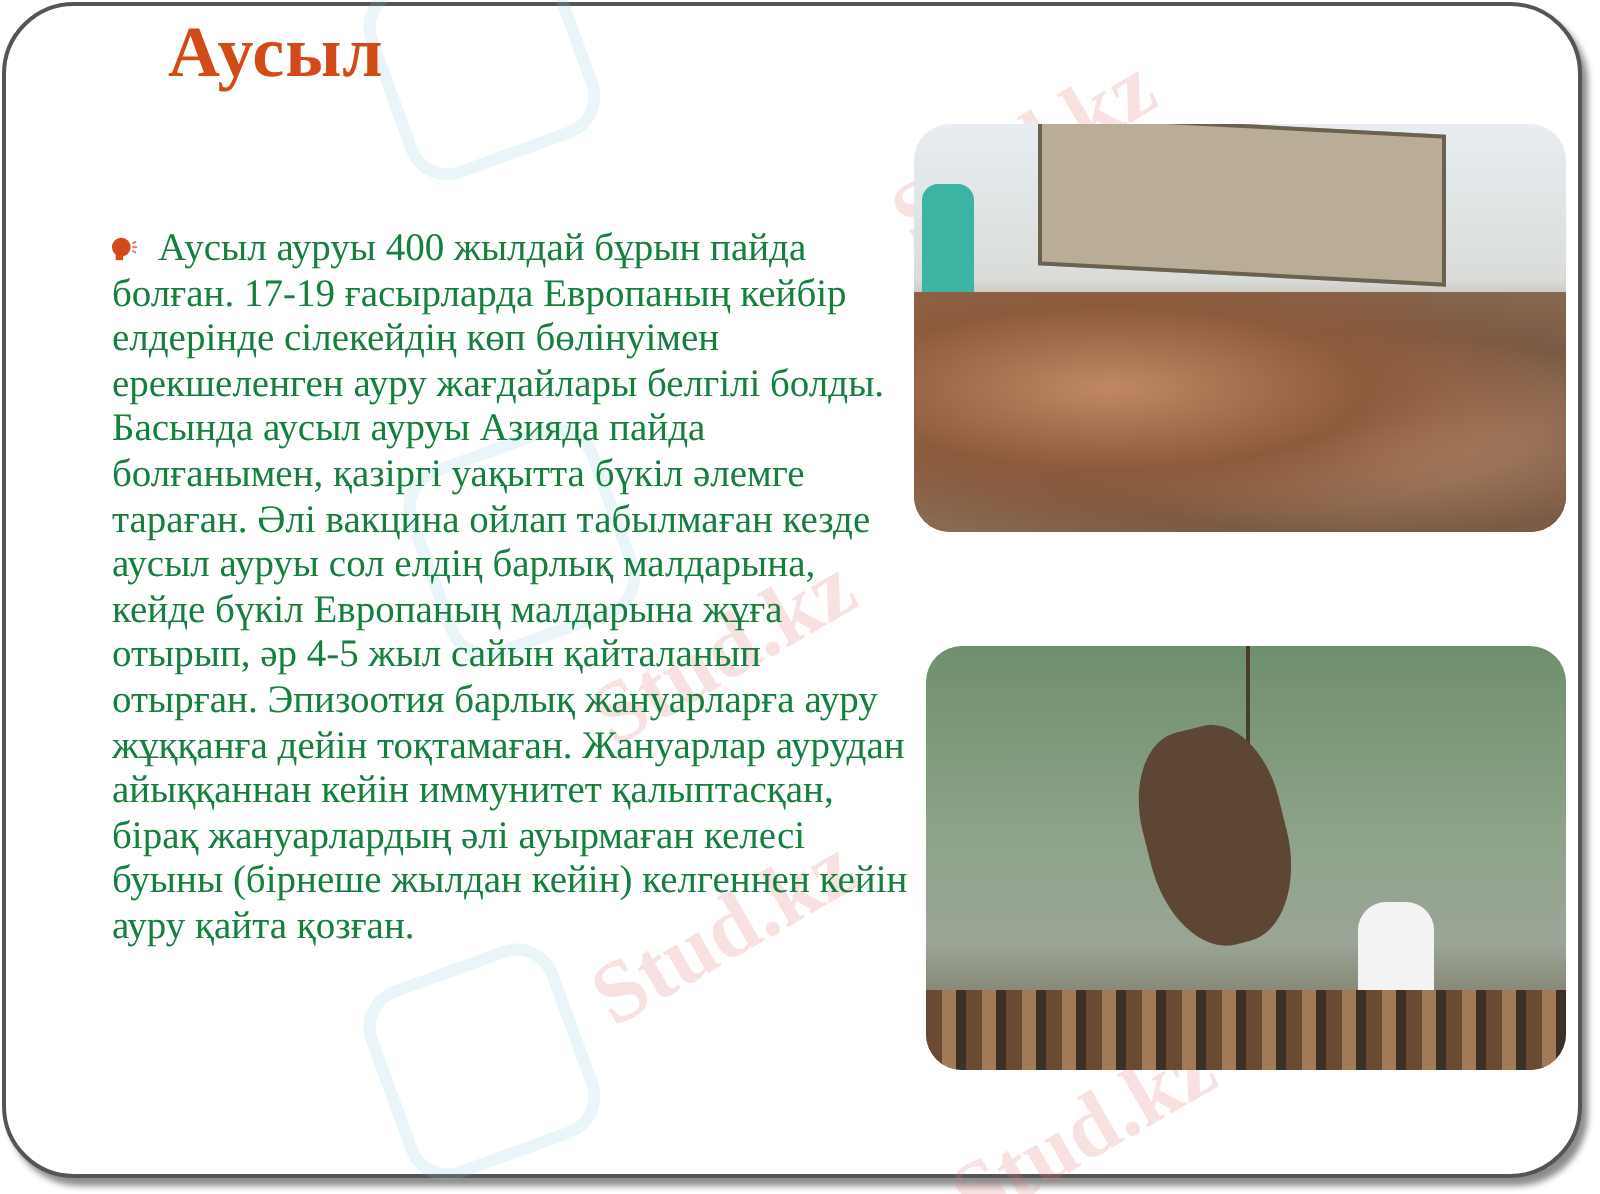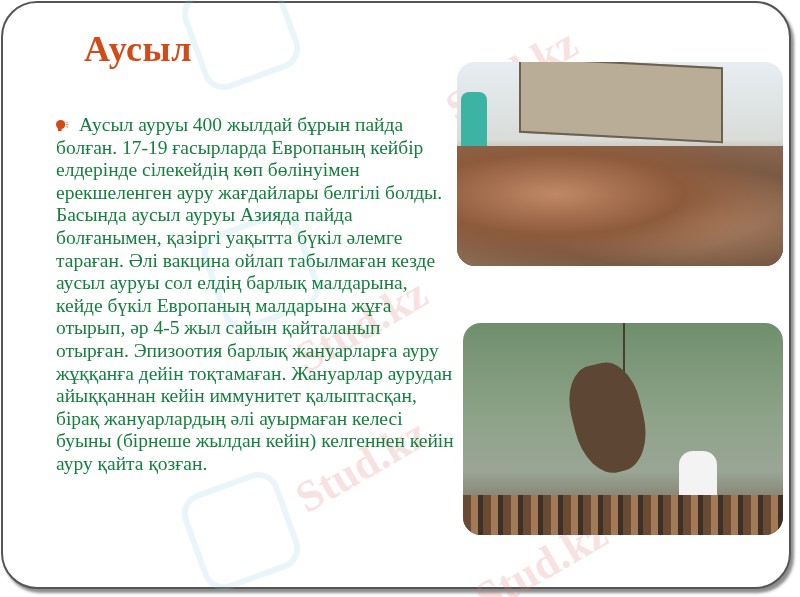--- a/index.html
+++ b/index.html
@@ -7,21 +7,21 @@
     width: 800px; height: 597px; background: #ffffff; position: relative; overflow: hidden;
     font-family: "Liberation Serif", "DejaVu Serif", serif;
   }
   .slide-frame {
     position: absolute; left: 1px; top: 1px; width: 790px; height: 588px;
     border: 2px solid #555; border-radius: 36px; background: #fff;
     box-shadow: 3px 4px 3px rgba(0,0,0,0.45);
     box-sizing: border-box;
   }
   .title {
-    position: absolute; left: 84px; top: 28px;
+    position: absolute; left: 84px; top: 5px;
     font-size: 36px; font-weight: bold; color: #d24a18; letter-spacing: 0.5px;
   }
   .body-text {
     position: absolute; left: 56px; top: 114px; width: 400px;
     font-size: 19.5px; line-height: 22.6px; color: #15803d;
   }
   .bullet {
     display: inline-block; width: 13px; height: 13px; margin-right: 10px; position: relative; top: 1px;
   }
   .photo {

